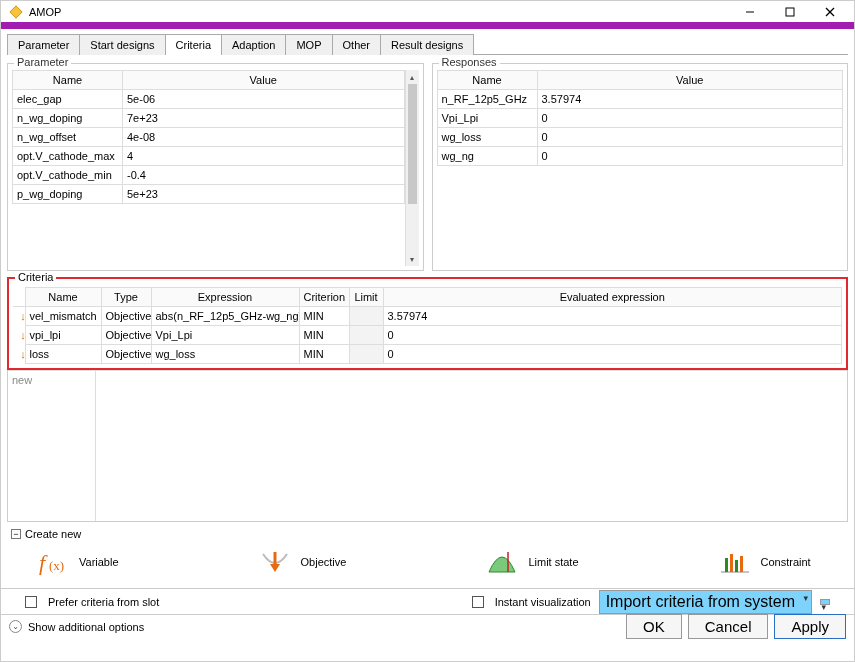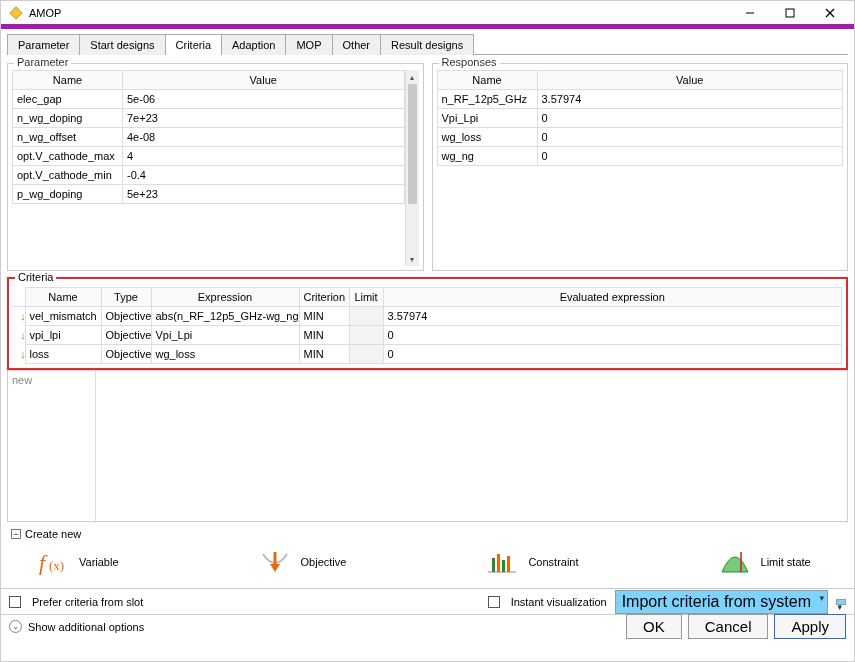--- a/index.html
+++ b/index.html
@@ -12,21 +12,21 @@
     width: 855px;
     height: 662px;
     overflow: hidden;
     border: 1px solid #ccc;
   }
   .titlebar {
     height: 28px;
     display: flex;
     align-items: center;
     padding: 0 4px 0 8px;
-    border-bottom: 5px solid #a21caf;
+    border-bottom: 7px solid #a21caf;
     background: #fff;
   }
   .titlebar .app-icon {
     width: 14px; height: 14px;
     margin-right: 6px;
   }
   .titlebar .title { flex: 0 0 auto; }
   .titlebar .spacer { flex: 1; }
   .winbtn {
     width: 40px; height: 28px;
@@ -187,21 +187,21 @@
   .create-item {
     display: flex;
     align-items: center;
     gap: 10px;
     font-size: 11px;
   }
   .ci-icon { width: 32px; height: 28px; display:flex; align-items:center; justify-content:center; }
   .bottombar {
     display: flex;
     align-items: center;
-    padding: 4px 8px;
+    padding: 4px 24px;
     border-top: 1px solid #ccc;
     gap: 8px;
     height: 26px;
   }
   .chk {
     width: 12px; height: 12px;
     border: 1px solid #555;
     display: inline-block;
     margin-right: 3px;
     vertical-align: middle;
@@ -453,38 +453,38 @@
           <path d="M4 6 Q16 24 28 6" fill="none" stroke="#bbb" stroke-width="2"></path>
           <path d="M16 4 L16 18" stroke="#e86a10" stroke-width="3"></path>
           <polygon points="16,24 11,16 21,16" fill="#e86a10"></polygon>
         </svg>
       </span>
       <span>Objective</span>
     </div>
     <div class="create-item">
       <span class="ci-icon">
         <svg viewBox="0 0 32 28" width="32" height="28">
+          <path d="M3 24 Q16 -6 29 24 Z" fill="#7bc97b" stroke="#2a8a2a" stroke-width="1"></path>
+          <line x1="22" y1="4" x2="22" y2="24" stroke="#c02020" stroke-width="1.5"></line>
+        </svg>
+      </span>
+      <span>Limit state</span>
+    </div>
+    <div class="create-item">
+      <span class="ci-icon">
+        <svg viewBox="0 0 32 28" width="32" height="28">
           <line x1="2" y1="24" x2="30" y2="24" stroke="#888" stroke-width="1"></line>
           <rect x="6" y="10" width="3" height="14" fill="#2a8a2a"></rect>
           <rect x="11" y="6" width="3" height="18" fill="#e86a10"></rect>
           <rect x="16" y="12" width="3" height="12" fill="#2a8a2a"></rect>
           <rect x="21" y="8" width="3" height="16" fill="#e86a10"></rect>
         </svg>
       </span>
       <span>Constraint</span>
     </div>
-    <div class="create-item">
-      <span class="ci-icon">
-        <svg viewBox="0 0 32 28" width="32" height="28">
-          <path d="M3 24 Q16 -6 29 24 Z" fill="#7bc97b" stroke="#2a8a2a" stroke-width="1"></path>
-          <line x1="22" y1="4" x2="22" y2="24" stroke="#c02020" stroke-width="1.5"></line>
-        </svg>
-      </span>
-      <span>Limit state</span>
-    </div>
   </div>
 
 </div>
 
 <div class="bottombar">
   <span class="chk"></span>
   <span>Prefer criteria from slot</span>
   <span style="flex:1"></span>
   <span class="chk"></span>
   <span>Instant visualization</span>

